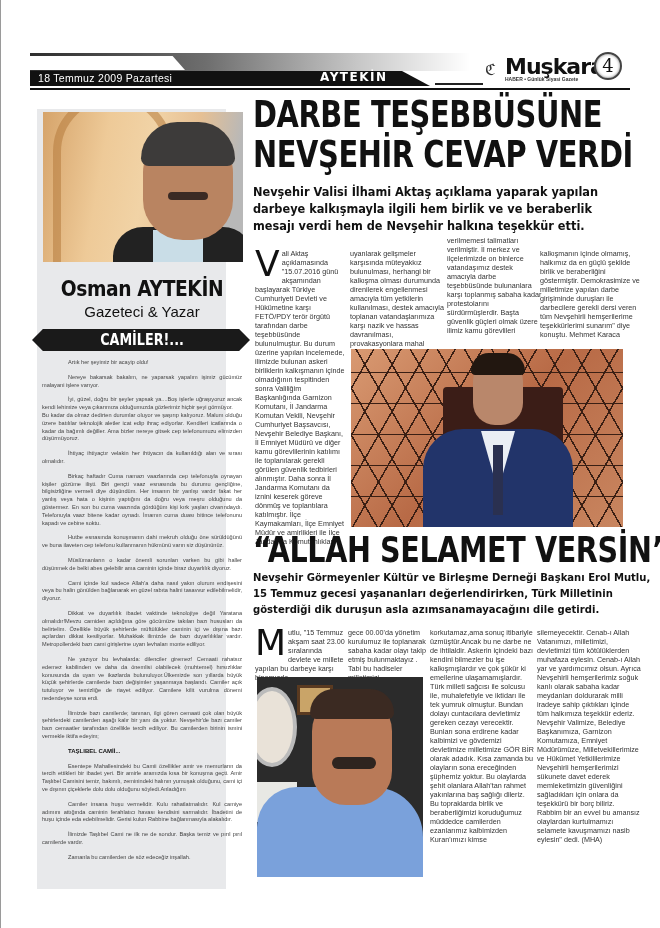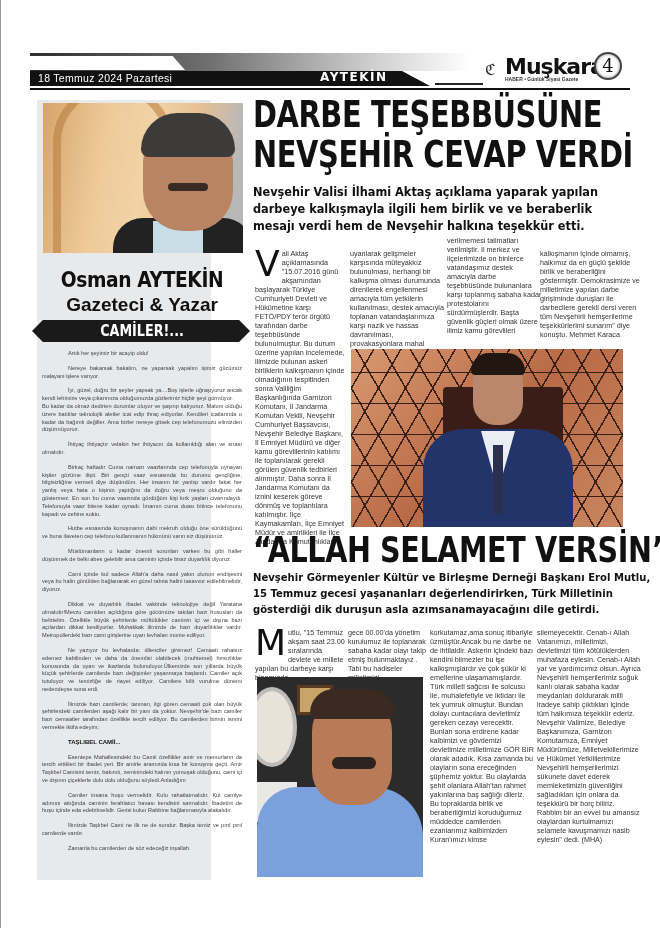--- a/index.html
+++ b/index.html
@@ -22,31 +22,31 @@
   .mast-line { position: absolute; left: 405px; top: 33px; width: 48px; height: 1.5px; background: #222; }
   .mast-rule { position: absolute; left: 0; top: 38px; width: 600px; height: 1.5px; background: #111; }
   .logo { position: absolute; left: 455px; top: 4px; width: 110px; height: 30px; }
   .logo-word { position: absolute; left: 20px; top: 0; font-size: 22px; font-weight: bold; font-family: "DejaVu Sans", sans-serif; letter-spacing: -1px; color: #111; }
   .logo-swirl { position: absolute; left: 0; top: 4px; font-size: 16px; color: #333; }
   .logo-sub { position: absolute; left: 20px; top: 22px; font-size: 5px; color: #333; font-weight: bold; }
   .page-num { position: absolute; left: 564px; top: 2px; width: 28px; height: 28px; border: 2px solid #444; border-radius: 50%;
     font-family: "DejaVu Serif", serif; font-size: 18px; text-align: center; line-height: 24px; color: #111; background: #fff; box-shadow: inset 0 0 3px #777; }
 
   
-  .left-col { position: absolute; left: 37px; top: 100px; width: 174px; height: 780px; background: #e8e9eb; }
+  .left-col { position: absolute; left: 37px; top: 109px; width: 189px; height: 780px; background: #e8e9eb; }
   .author-photo { position: absolute; left: 6px; top: 3px; width: 200px; height: 150px; overflow: hidden;
     background: linear-gradient(100deg, #d6a46b 0%, #eeca98 30%, #f1d3a6 50%, #e6c094 70%, #b8b8b8 90%); }
   .photo-arch { position: absolute; left: 10px; top: -20px; width: 120px; height: 190px; border: 8px solid #b47a3c; border-radius: 60px 60px 0 0; opacity: .55; }
   .photo-head { position: absolute; left: 100px; top: 16px; width: 90px; height: 112px; border-radius: 45px 45px 40px 40px; background: #b98461; }
   .photo-hair { position: absolute; left: 98px; top: 10px; width: 94px; height: 44px; border-radius: 47px 47px 10px 10px; background: #3d3b3a; }
   .photo-body { position: absolute; left: 70px; top: 115px; width: 140px; height: 50px; border-radius: 30px 30px 0 0; background: #222; }
   .photo-shirt { position: absolute; left: 110px; top: 118px; width: 50px; height: 40px; background: #c9dde7; }
   .photo-mustache { position: absolute; left: 125px; top: 80px; width: 40px; height: 8px; border-radius: 8px; background: #3a2a24; }
   .author-name { position: absolute; left: 0; top: 167px; width: 210px; text-align: center; font-size: 22px; font-weight: bold; font-family: "DejaVu Sans", sans-serif; transform: scaleX(0.85); letter-spacing: -0.5px; color: #111; }
-  .author-role { position: absolute; left: 0; top: 194px; width: 210px; text-align: center; font-size: 19px; font-weight: bold; color: #111; }
+  .author-role { position: absolute; left: 0; top: 194px; width: 210px; text-align: center; font-size: 15px; font-weight: normal; color: #111; }
   .column-banner { position: absolute; left: -5px; top: 220px; width: 218px; height: 22px; background: #1a1a1a;
     clip-path: polygon(0 50%, 5% 0, 95% 0, 100% 50%, 95% 100%, 5% 100%); }
   .column-title { position: absolute; left: 0; top: 222px; width: 210px; text-align: center; color: #fff; font-size: 15px; font-weight: bold; font-family: "DejaVu Sans", sans-serif; transform: scaleX(0.85); }
   .column-body { position: absolute; left: 5px; top: 250px; width: 200px; font-size: 5.6px; line-height: 7.8px; color: #444; text-align: justify; }
   .column-body p { margin-bottom: 7px; text-indent: 26px; }
   .column-body p.noindent { text-indent: 0; margin-top: -7px; }
   .column-body p.subhead { font-weight: bold; color: #111; font-size: 6px; }
 
   
   .headline1 { position: absolute; left: 253px; top: 95px; width: 400px; font-family: "DejaVu Sans", sans-serif; font-weight: bold; font-size: 37px; line-height: 40px; color: #111; transform-origin: left top; transform: scaleX(0.78); white-space: nowrap; letter-spacing: -0.5px; }
@@ -82,21 +82,21 @@
 </head>
 <body>
 
 <div class="page-edge"></div>
 
 <header class="masthead">
   <div class="mast-grad"></div>
   <div class="mast-url-bg"></div>
   <span class="mast-url">www.muskarahaber.com</span>
   <div class="mast-bar"></div>
-  <span class="mast-date">18 Temmuz 2024 Pazartesi</span>
+  <span class="mast-date">18 Temmuz 2009 Pazartesi</span>
   <span class="mast-section">AYTEKİN</span>
   <div class="mast-line"></div>
   <div class="mast-rule"></div>
   <div class="logo">
     <span class="logo-swirl">ℭ</span>
     <span class="logo-word">Muşkara</span>
     <span class="logo-sub">HABER • Günlük Siyasi Gazete</span>
   </div>
   <div class="page-num">4</div>
 </header>

